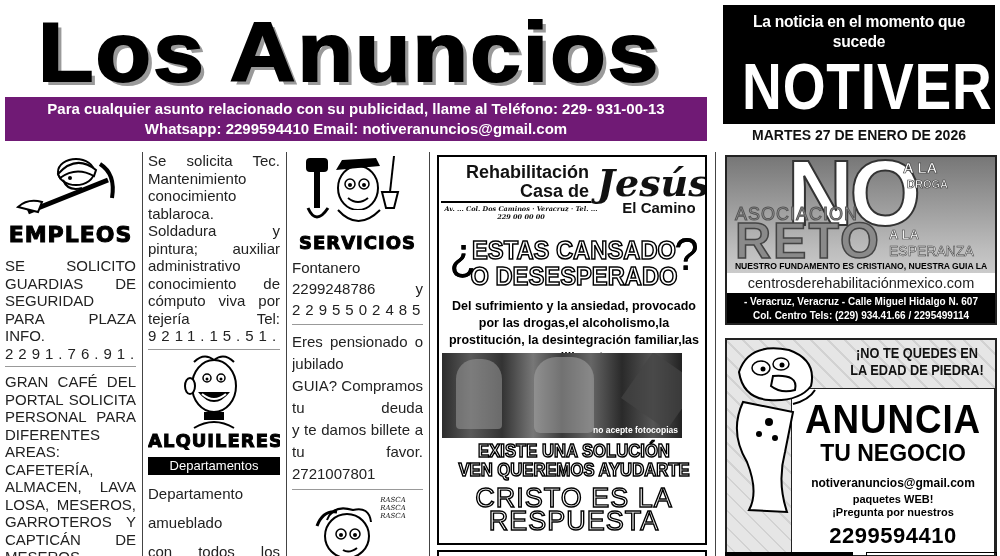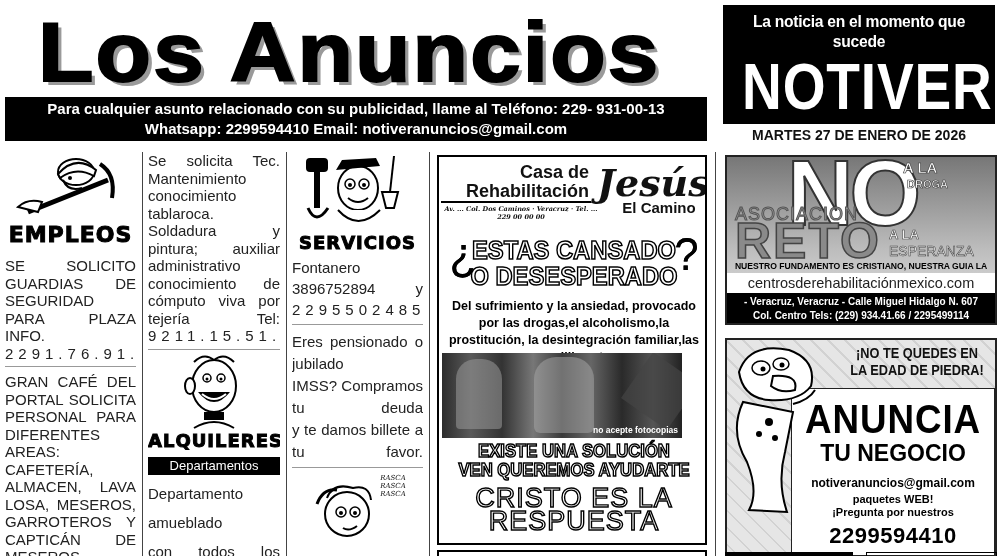--- a/index.html
+++ b/index.html
@@ -10,21 +10,21 @@
   .masthead-title {
     position: absolute; left: 38px; top: 8px; width: 600px; height: 88px;
     font-family: "Liberation Sans", sans-serif; font-weight: 900; font-size: 84px;
     letter-spacing: 2px; line-height: 88px; color: #000;
     text-shadow: 4px 4px 0 #9a9a9a;
     transform: scaleX(1.08); transform-origin: left top;
     -webkit-text-stroke: 2px #000;
   }
   .contact-bar {
     position: absolute; left: 5px; top: 97px; width: 702px; height: 44px;
-    background: #000000; color: #fff; text-align: center;
+    background: #701a75; color: #fff; text-align: center;
     font-weight: bold; font-size: 15px; line-height: 20px; padding-top: 2px;
   }
   .notiver-box {
     position: absolute; left: 723px; top: 5px; width: 272px; height: 119px;
     background: #000; color: #fff; text-align: center;
   }
   .notiver-tagline { font-weight: bold; font-size: 17px; padding-top: 7px; letter-spacing: -0.3px; transform: scaleX(0.92); }
   .notiver-name { font-weight: 900; font-size: 64px; line-height: 70px; letter-spacing: 1px; transform: scaleX(0.86); }
   .notiver-date {
     position: absolute; left: 723px; top: 127px; width: 272px; text-align: center;
@@ -194,48 +194,49 @@
     <circle cx="66" cy="32" r="5" fill="#fff" stroke="#000" stroke-width="1.5"></circle>
     <circle cx="52" cy="33" r="2" fill="#000"></circle>
       <circle cx="66" cy="33" r="2" fill="#000"></circle>
     <path d="M50 46 Q60 54 70 46" fill="none" stroke="#000" stroke-width="2"></path>
     <line x1="96" y1="4" x2="92" y2="40" stroke="#000" stroke-width="2"></line>
     <path d="M84 40 L100 40 L96 56 L88 56Z" fill="#fff" stroke="#000" stroke-width="2"></path>
     <path d="M40 58 Q60 80 82 58" fill="#fff" stroke="#000" stroke-width="2"></path>
   </svg>
   <div class="section-title" style="font-size:18px;margin-bottom:4px;">SERVICIOS</div>
   <div class="ad-block">
-    <div class="ad-text" style="line-height:21px;">Fontanero 3896752894 y</div>
+    <div class="ad-text" style="line-height:21px;">Fontanero 2299248786 y</div>
     <div class="ad-text ad-phone" style="line-height:21px;">2295502485</div>
   </div>
   <div class="ad-block">
     <div class="ad-text" style="line-height:22px;">Eres pensionado o jubilado</div>
-    <div class="ad-text" style="line-height:22px;">IMSS? Compramos tu deuda</div>
+    <div class="ad-text" style="line-height:22px;">GUIA? Compramos tu deuda</div>
     <div class="ad-text" style="line-height:22px;">y te damos billete a tu favor.</div>
+    <div class="ad-text last-left" style="line-height:22px;">2721007801</div>
   </div>
   <div style="position:relative;height:70px;">
     <svg class="section-art" width="110" height="70" viewBox="0 0 110 70">
       <ellipse cx="44" cy="40" rx="22" ry="22" fill="#fff" stroke="#000" stroke-width="2"></ellipse>
       <path d="M24 24 Q30 8 50 14 Q66 10 68 26" fill="none" stroke="#000" stroke-width="2"></path>
       <circle cx="38" cy="38" r="5" fill="#fff" stroke="#000" stroke-width="1.5"></circle>
       <circle cx="52" cy="38" r="5" fill="#fff" stroke="#000" stroke-width="1.5"></circle>
       <circle cx="38" cy="39" r="2" fill="#000"></circle>
         <circle cx="52" cy="39" r="2" fill="#000"></circle>
       <path d="M40 54 Q46 58 54 52" fill="none" stroke="#000" stroke-width="2"></path>
       <path d="M14 30 Q20 14 34 16" fill="none" stroke="#000" stroke-width="3"></path>
     </svg>
     <div style="position:absolute;left:78px;top:0px;width:46px;font-family:'DejaVu Serif',serif;font-style:italic;font-size:7px;line-height:8px;text-align:center;">RASCA RASCA RASCA</div>
   </div>
 
 </div>
 
 <div class="rehab-ad">
   <div class="rehab-casa">
+    <div>Rehabilitación</div>
     <div>Casa de</div>
-    <div>Rehabilitación</div>
   </div>
   <div class="rehab-underline"></div>
   <div class="rehab-addr">Av. ... Col. Dos Caminos · Veracruz · Tel. ... 229 00 00 00</div>
   <div class="jesus">
     <div class="jesus-name">Jesús</div>
     <div class="jesus-sub">El Camino</div>
   </div>
   <div class="rehab-q outline-text">
     <span class="br" style="left:2px;">¿</span>
     <div>ESTAS CANSADO</div>

